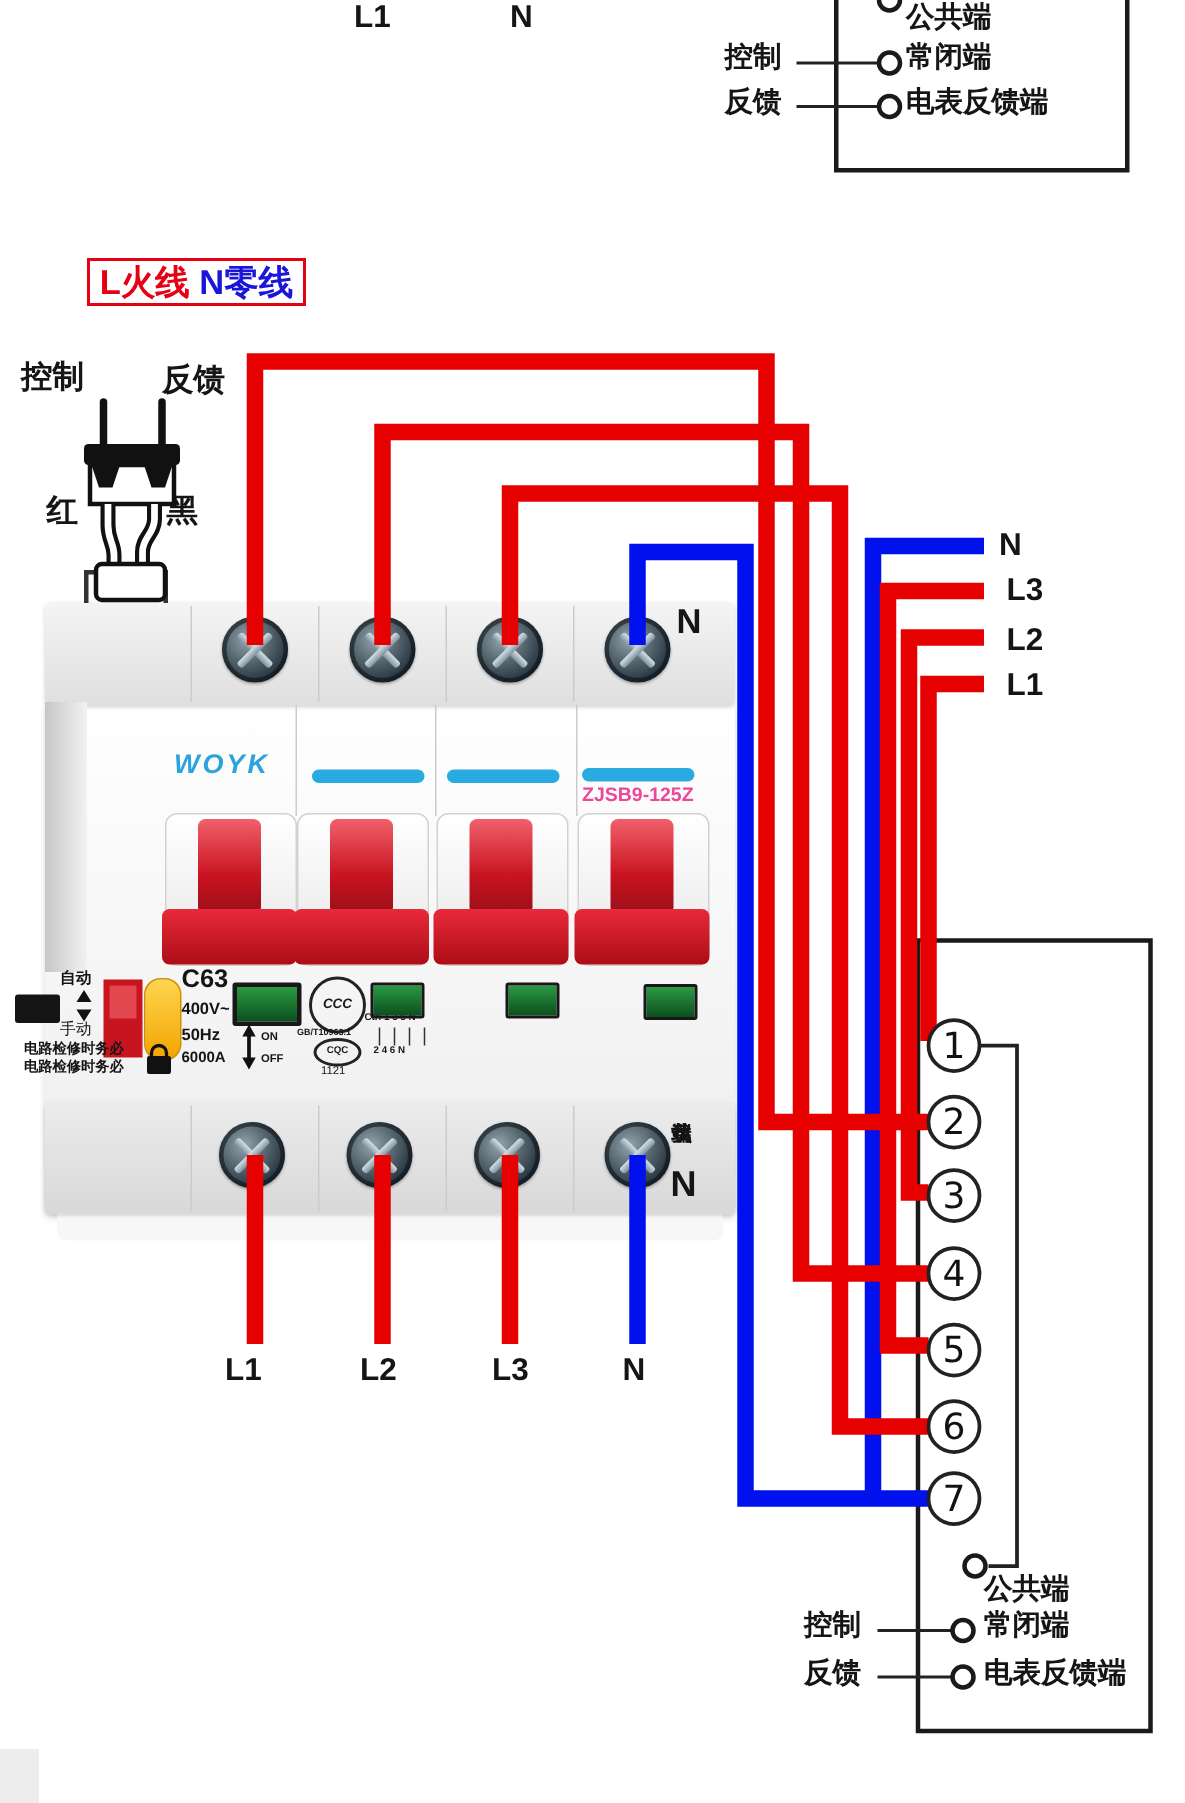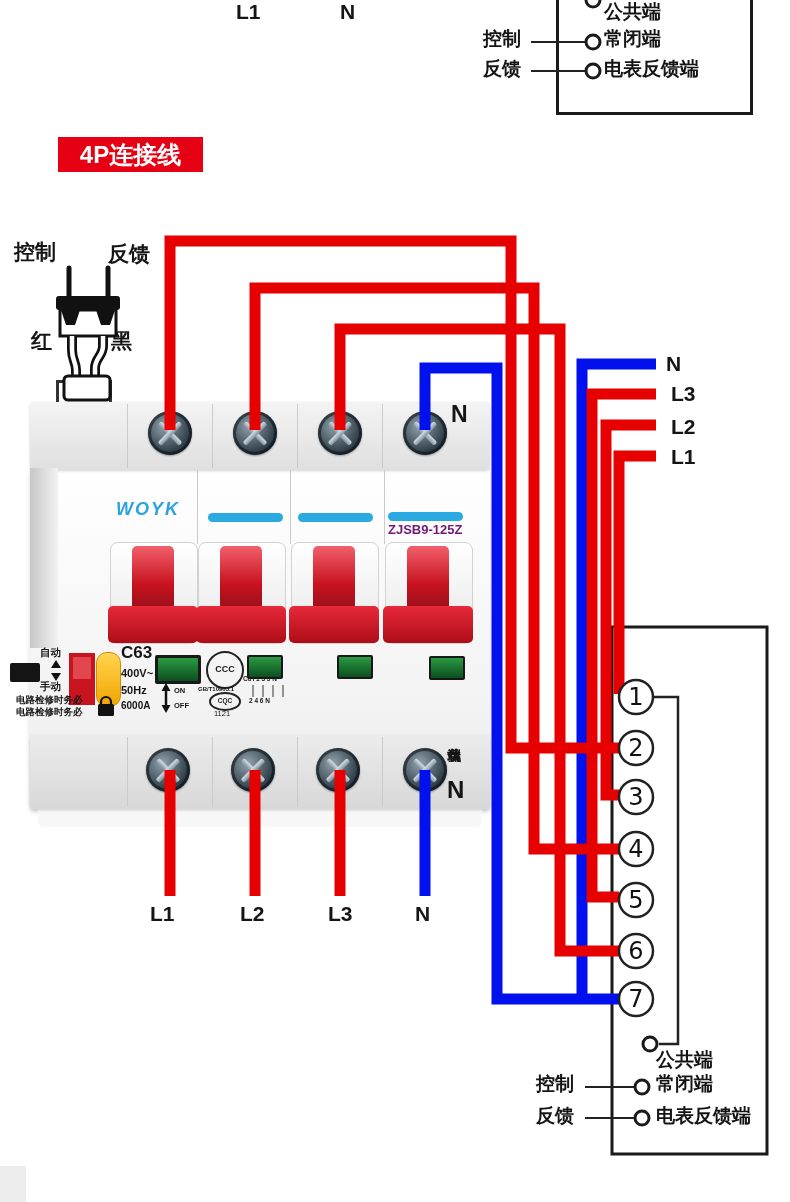--- a/index.html
+++ b/index.html
@@ -36,22 +36,25 @@
   <div class="t" style="left:236px;top:0;font-size:21px">L1</div>
   <div class="t" style="left:340px;top:0;font-size:21px">N</div>
 
   <div class="abs" style="left:556px;top:-8px;width:191px;height:117px;border:3px solid #1a1a1a;background:#fff;z-index:2"></div>
   <div class="t" style="left:604px;top:2px;font-size:19px;z-index:6">公共端</div>
   <div class="t" style="left:483px;top:29px;font-size:19px;z-index:6">控制</div>
   <div class="t" style="left:604px;top:29px;font-size:19px;z-index:6">常闭端</div>
   <div class="t" style="left:483px;top:59px;font-size:19px;z-index:6">反馈</div>
   <div class="t" style="left:604px;top:59px;font-size:19px;z-index:6">电表反馈端</div>
 
-  <div class="abs" style="left:58px;top:137px;width:145px;height:35px;background:#e50113;color:#fff;
-       font-size:24px;font-weight:800;text-align:center;line-height:35px">4P连接线</div>
+  <div class="abs" style="left:58px;top:172px;width:142px;height:28px;border:2.5px solid #e50113;background:#fff;
+       font-size:23px;font-weight:800;text-align:center;line-height:28px">
+    <span style="color:#e50113">L火线</span>
+    <span style="color:#1a16d9">N零线</span>
+  </div>
 
   <div class="t" style="left:14px;top:240px;font-size:21px;font-weight:700">控制</div>
   <div class="t" style="left:108px;top:242px;font-size:21px;font-weight:700">反馈</div>
   <div class="t" style="left:31px;top:329px;font-size:21px;font-weight:700">红</div>
   <div class="t" style="left:111px;top:329px;font-size:21px;font-weight:700">黑</div>
 
   <div class="abs" style="left:56px;top:380px;width:50px;height:26px;border:3px solid #333;background:#fff;z-index:1"></div>
 
   <div class="abs" style="left:30px;top:468px;width:460px;height:342px;border-radius:4px;z-index:2;
        background:linear-gradient(180deg,#ffffff,#ededed);box-shadow:0 2px 5px rgba(0,0,0,.15)"></div>
@@ -70,52 +73,52 @@
   <div class="t" style="left:451px;top:402px;font-size:23px;font-weight:800;z-index:6">N</div>
 
   <div class="sep" style="left:197px;top:470px;height:74px;z-index:3"></div>
   <div class="sep" style="left:290px;top:470px;height:74px;z-index:3"></div>
   <div class="sep" style="left:384px;top:470px;height:74px;z-index:3"></div>
   <div class="t" style="left:116px;top:500px;font-size:18px;font-weight:800;font-style:italic;
        letter-spacing:2px;color:#2ba3dc;z-index:4">WOYK</div>
   <div class="bluebar" style="left:208px"></div>
   <div class="bluebar" style="left:298px"></div>
   <div class="bluebar" style="left:388px;top:512px"></div>
-  <div class="t" style="left:388px;top:523px;font-size:13px;font-weight:700;color:#701a75;z-index:4">ZJSB9-125Z</div>
+  <div class="t" style="left:388px;top:523px;font-size:13px;font-weight:700;color:#ec4899;z-index:4">ZJSB9-125Z</div>
 
   <div class="tab" style="left:110px"></div>
   <div class="handle" style="left:132px"></div>
   <div class="hbase" style="left:108px"></div>
   <div class="tab" style="left:198px"></div>
   <div class="handle" style="left:220px"></div>
   <div class="hbase" style="left:196px"></div>
   <div class="tab" style="left:291px"></div>
   <div class="handle" style="left:313px"></div>
   <div class="hbase" style="left:289px"></div>
   <div class="tab" style="left:385px"></div>
   <div class="handle" style="left:407px"></div>
   <div class="hbase" style="left:383px"></div>
 
   <div class="abs" style="left:10px;top:663px;width:30px;height:19px;background:#141414;border-radius:2px;z-index:4"></div>
   <div class="t" style="left:40px;top:647px;font-size:10.5px;font-weight:700;z-index:4">自动</div>
-  <div class="t" style="left:40px;top:681px;font-size:10.5px;font-weight:700;z-index:4">手动</div>
+  <div class="t" style="left:40px;top:681px;font-size:10.5px;font-weight:400;z-index:4">手动</div>
   <div class="abs" style="left:69px;top:653px;width:26px;height:52px;background:#c8141f;z-index:4">
     <div class="abs" style="left:4px;top:4px;width:18px;height:22px;background:#e2464f"></div>
   </div>
   <div class="abs" style="left:96px;top:652px;width:23px;height:53px;border-radius:11px;z-index:4;
        background:linear-gradient(180deg,#ffd44f,#f2a500);border:1px solid #cf8f00"></div>
   <div class="t" style="left:121px;top:644px;font-size:17px;font-weight:800;z-index:4">C63</div>
   <div class="t" style="left:121px;top:667px;font-size:11px;font-weight:700;z-index:4">400V~</div>
   <div class="t" style="left:121px;top:684px;font-size:11px;font-weight:700;z-index:4">50Hz</div>
   <div class="t" style="left:121px;top:700px;font-size:10px;font-weight:700;z-index:4">6000A</div>
   <div class="greenwin" style="left:155px;top:655px;width:40px;height:23px"></div>
   <div class="t" style="left:174px;top:687px;font-size:7.5px;font-weight:700;z-index:4">ON</div>
   <div class="t" style="left:174px;top:702px;font-size:7.5px;font-weight:700;z-index:4">OFF</div>
   <div class="abs" style="left:206px;top:651px;width:34px;height:34px;border:2px solid #222;border-radius:50%;
-       text-align:center;line-height:32px;font-size:9px;font-weight:800;z-index:4">CCC</div>
+       text-align:center;line-height:32px;font-size:9px;font-weight:800;font-style:italic;z-index:4">CCC</div>
   <div class="t" style="left:198px;top:686px;font-size:6px;font-weight:600;z-index:4">GB/T10963.1</div>
   <div class="abs" style="left:209px;top:692px;width:28px;height:15px;border:2px solid #222;border-radius:50%;
        text-align:center;line-height:14px;font-size:6.5px;font-weight:800;z-index:4">CQC</div>
   <div class="t" style="left:214px;top:710px;font-size:7.5px;font-weight:400;z-index:4">1121</div>
   <div class="t" style="left:243px;top:675px;font-size:6.5px;font-weight:700;z-index:4">Ctrl 1 3 5 N</div>
   <div class="t" style="left:249px;top:697px;font-size:6.5px;font-weight:700;z-index:4">2 4 6 N</div>
   <div class="t" style="left:16px;top:695px;font-size:9.5px;font-weight:700;z-index:4">电路检修时务必</div>
   <div class="t" style="left:16px;top:707px;font-size:9.5px;font-weight:700;z-index:4">电路检修时务必</div>
   <div class="greenwin" style="left:247px;top:655px;width:32px;height:20px;border-width:2px"></div>
   <div class="greenwin" style="left:337px;top:655px;width:32px;height:20px;border-width:2px"></div>

